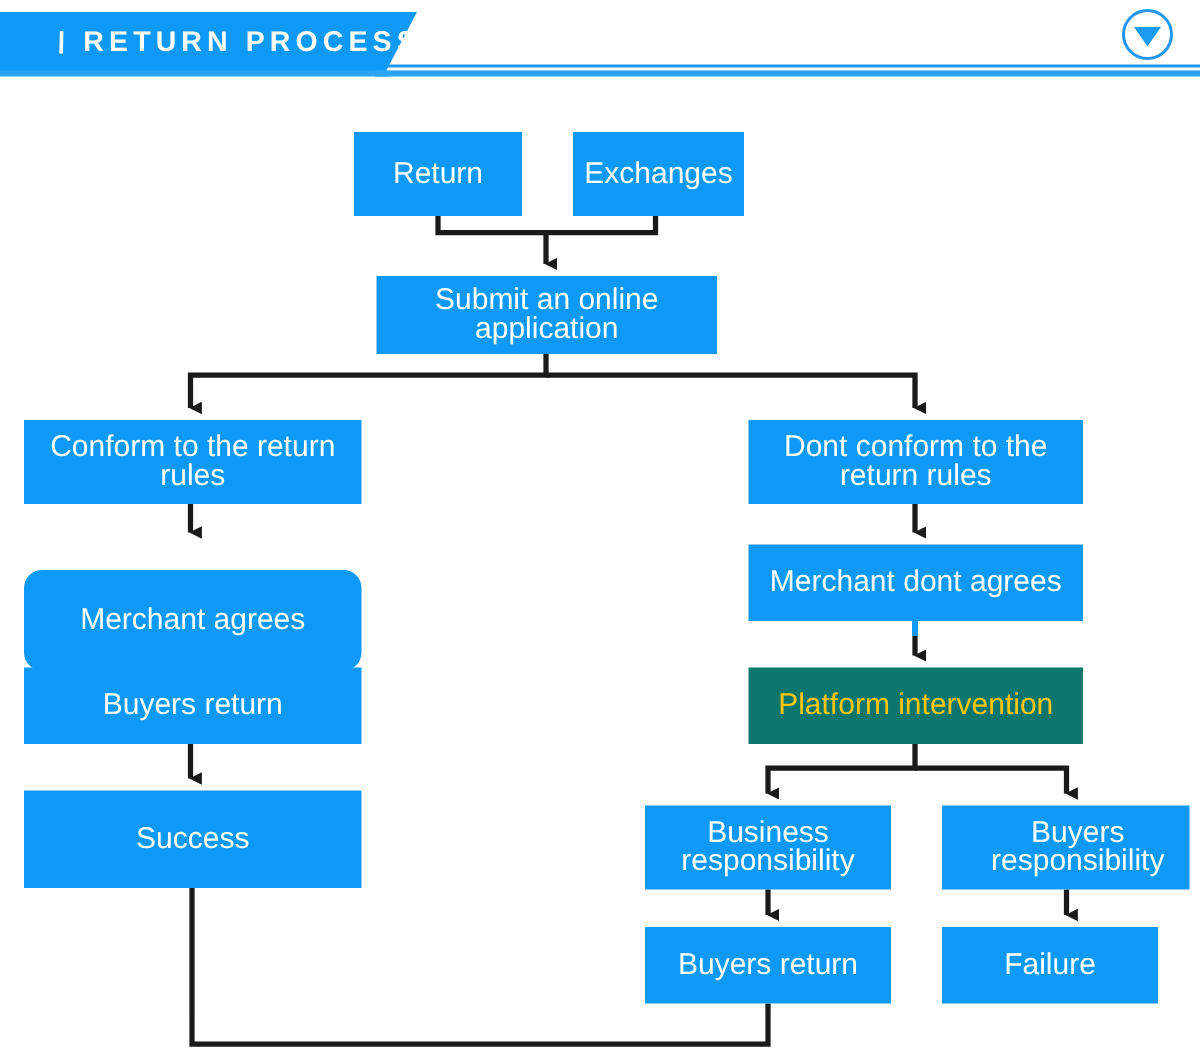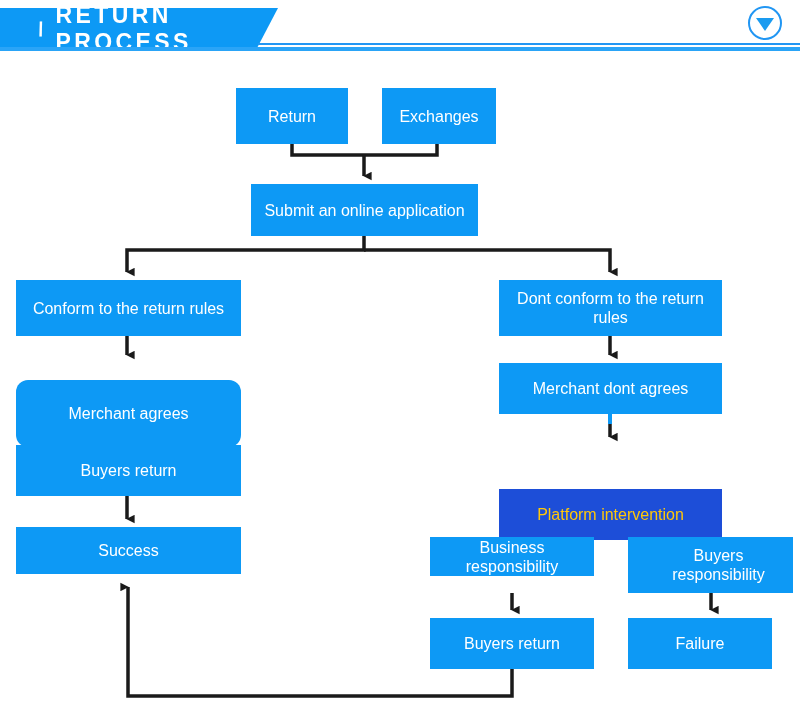--- a/index.html
+++ b/index.html
@@ -23,21 +23,21 @@
     position:absolute;left:0;top:8px;width:290px;height:42px;
     display:flex;align-items:center;
   }
   .banner-slash{
     color:#ffffff;font-size:20px;font-weight:bold;
     margin-left:38px;margin-right:12px;
     transform:skewX(-12deg);
     line-height:1;
   }
   .banner-title{
-    color:#ffffff;font-size:23px;font-weight:bold;
+    color:#ffffff;font-size:19px;font-weight:bold;
     letter-spacing:3.4px;
   }
   .hdr-line1{
     position:absolute;left:258px;top:43px;width:542px;height:2px;
     background:#2196f3;
   }
   .hdr-line2{
     position:absolute;left:250px;top:47px;width:550px;height:4px;
     background:#2aa4f7;
   }
@@ -59,30 +59,29 @@
     margin-top:2px;
   }
   
   #canvas{position:absolute;left:0;top:0;width:800px;height:709px;}
   #lines{position:absolute;left:0;top:0;width:800px;height:709px;}
   .node{
     position:absolute;box-sizing:border-box;
     display:flex;align-items:center;justify-content:center;
     text-align:center;
     color:#ffffff;
-    font-size:16px;
+    font-size:20px;
     line-height:19px;
     background:#0d99f5;
     z-index:3;
     padding:0 6px;
   }
   .node.highlight{
-    background:#1d4ed8;
+    background:#0f766e;
     color:#ffc709;
-    margin-top:44px;
   }
 </style>
 </head>
 <body>
 
 <div id="header">
   <div class="banner"></div>
   <div class="banner-inner">
     <span class="banner-slash">\</span>
     <span class="banner-title">RETURN PROCESS</span>
@@ -150,37 +149,37 @@
   </div>
 
   <div class="node" style="left:16px;top:380px;width:225px;height:67px;border-radius:12px;">
     <span>Merchant agrees</span>
   </div>
 
   <div class="node" style="left:16px;top:445px;width:225px;height:51px;">
     <span>Buyers return</span>
   </div>
 
-  <div class="node" style="left:16px;top:527px;width:225px;height:47px;">
+  <div class="node" style="left:16px;top:527px;width:225px;height:65px;">
     <span>Success</span>
   </div>
 
   <div class="node" style="left:499px;top:363px;width:223px;height:51px;">
     <span>Merchant dont agrees</span>
   </div>
 
   <div class="node" style="left:499px;top:280px;width:223px;height:56px;">
     <span>Dont conform to the return rules</span>
   </div>
 
   <div class="node highlight" style="left:499px;top:445px;width:223px;height:51px;">
     <span>Platform intervention</span>
   </div>
 
-  <div class="node" style="left:430px;top:537px;width:164px;height:39px;text-align:center;">
+  <div class="node" style="left:430px;top:537px;width:164px;height:56px;text-align:center;">
     <span>Business responsibility</span>
   </div>
 
   <div class="node" style="left:628px;top:537px;width:165px;height:56px;padding-left:22px;">
     <span>Buyers responsibility</span>
   </div>
 
   <div class="node" style="left:430px;top:618px;width:164px;height:51px;">
     <span>Buyers return</span>
   </div>

